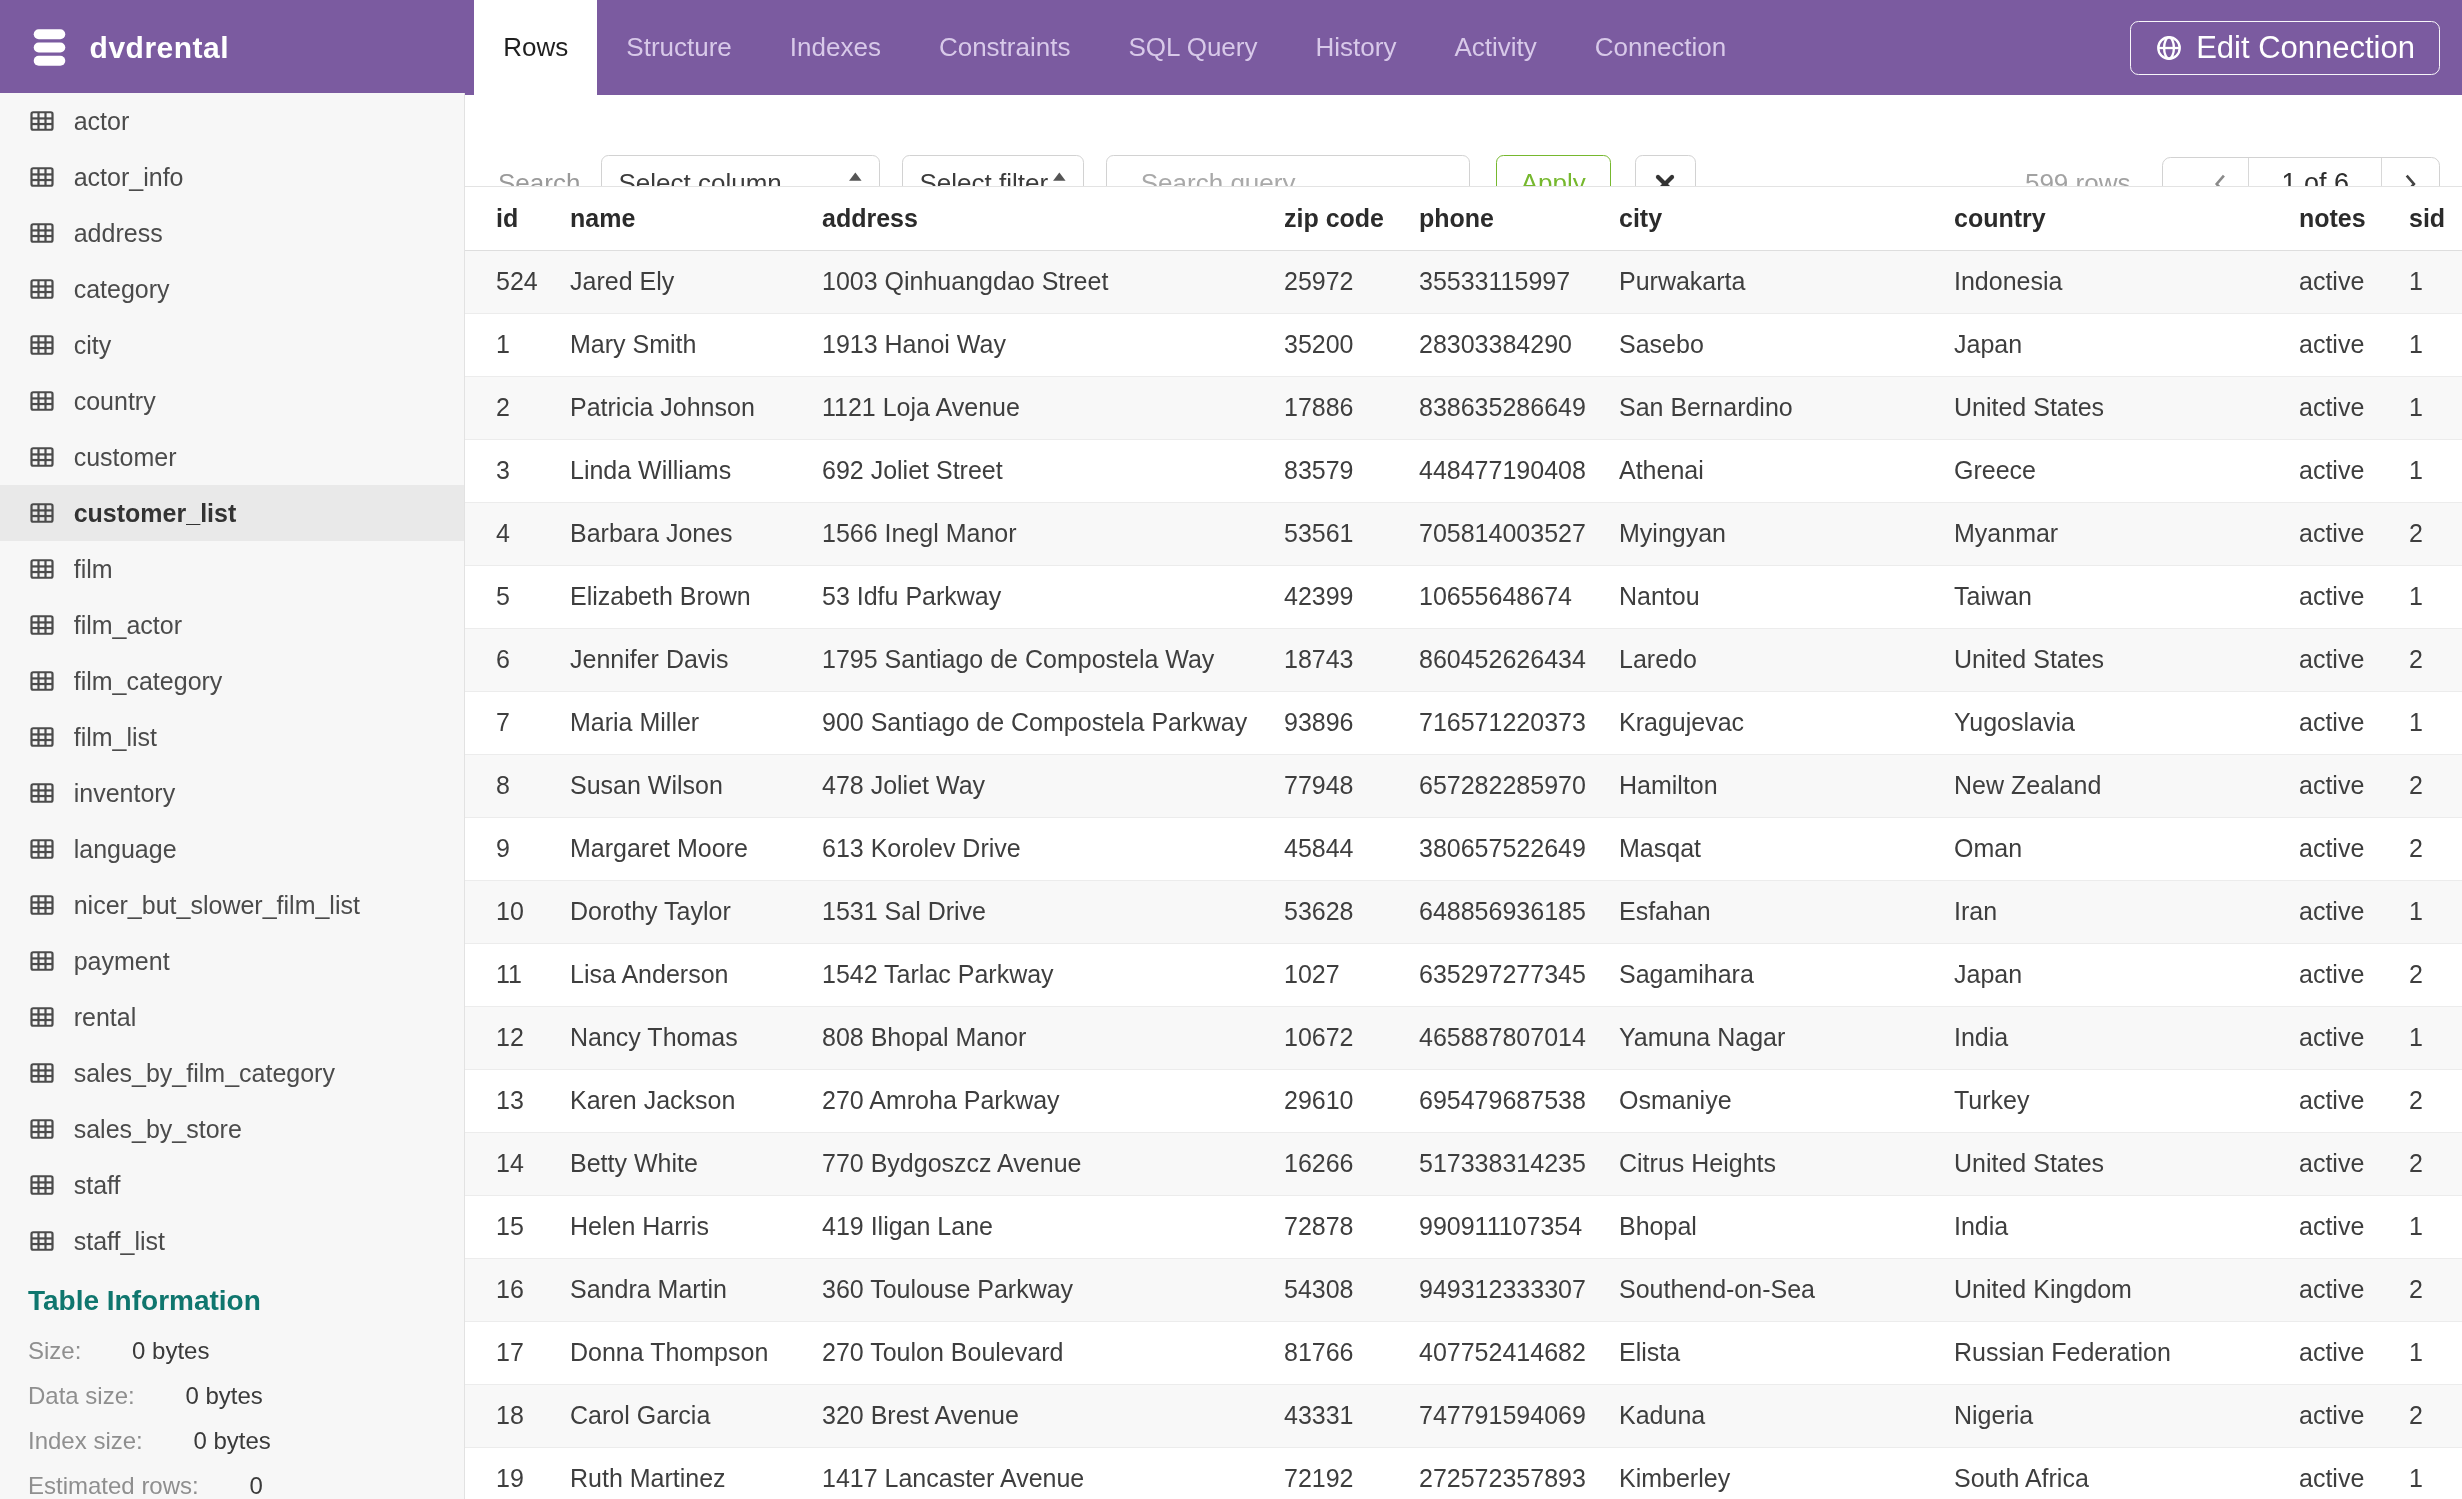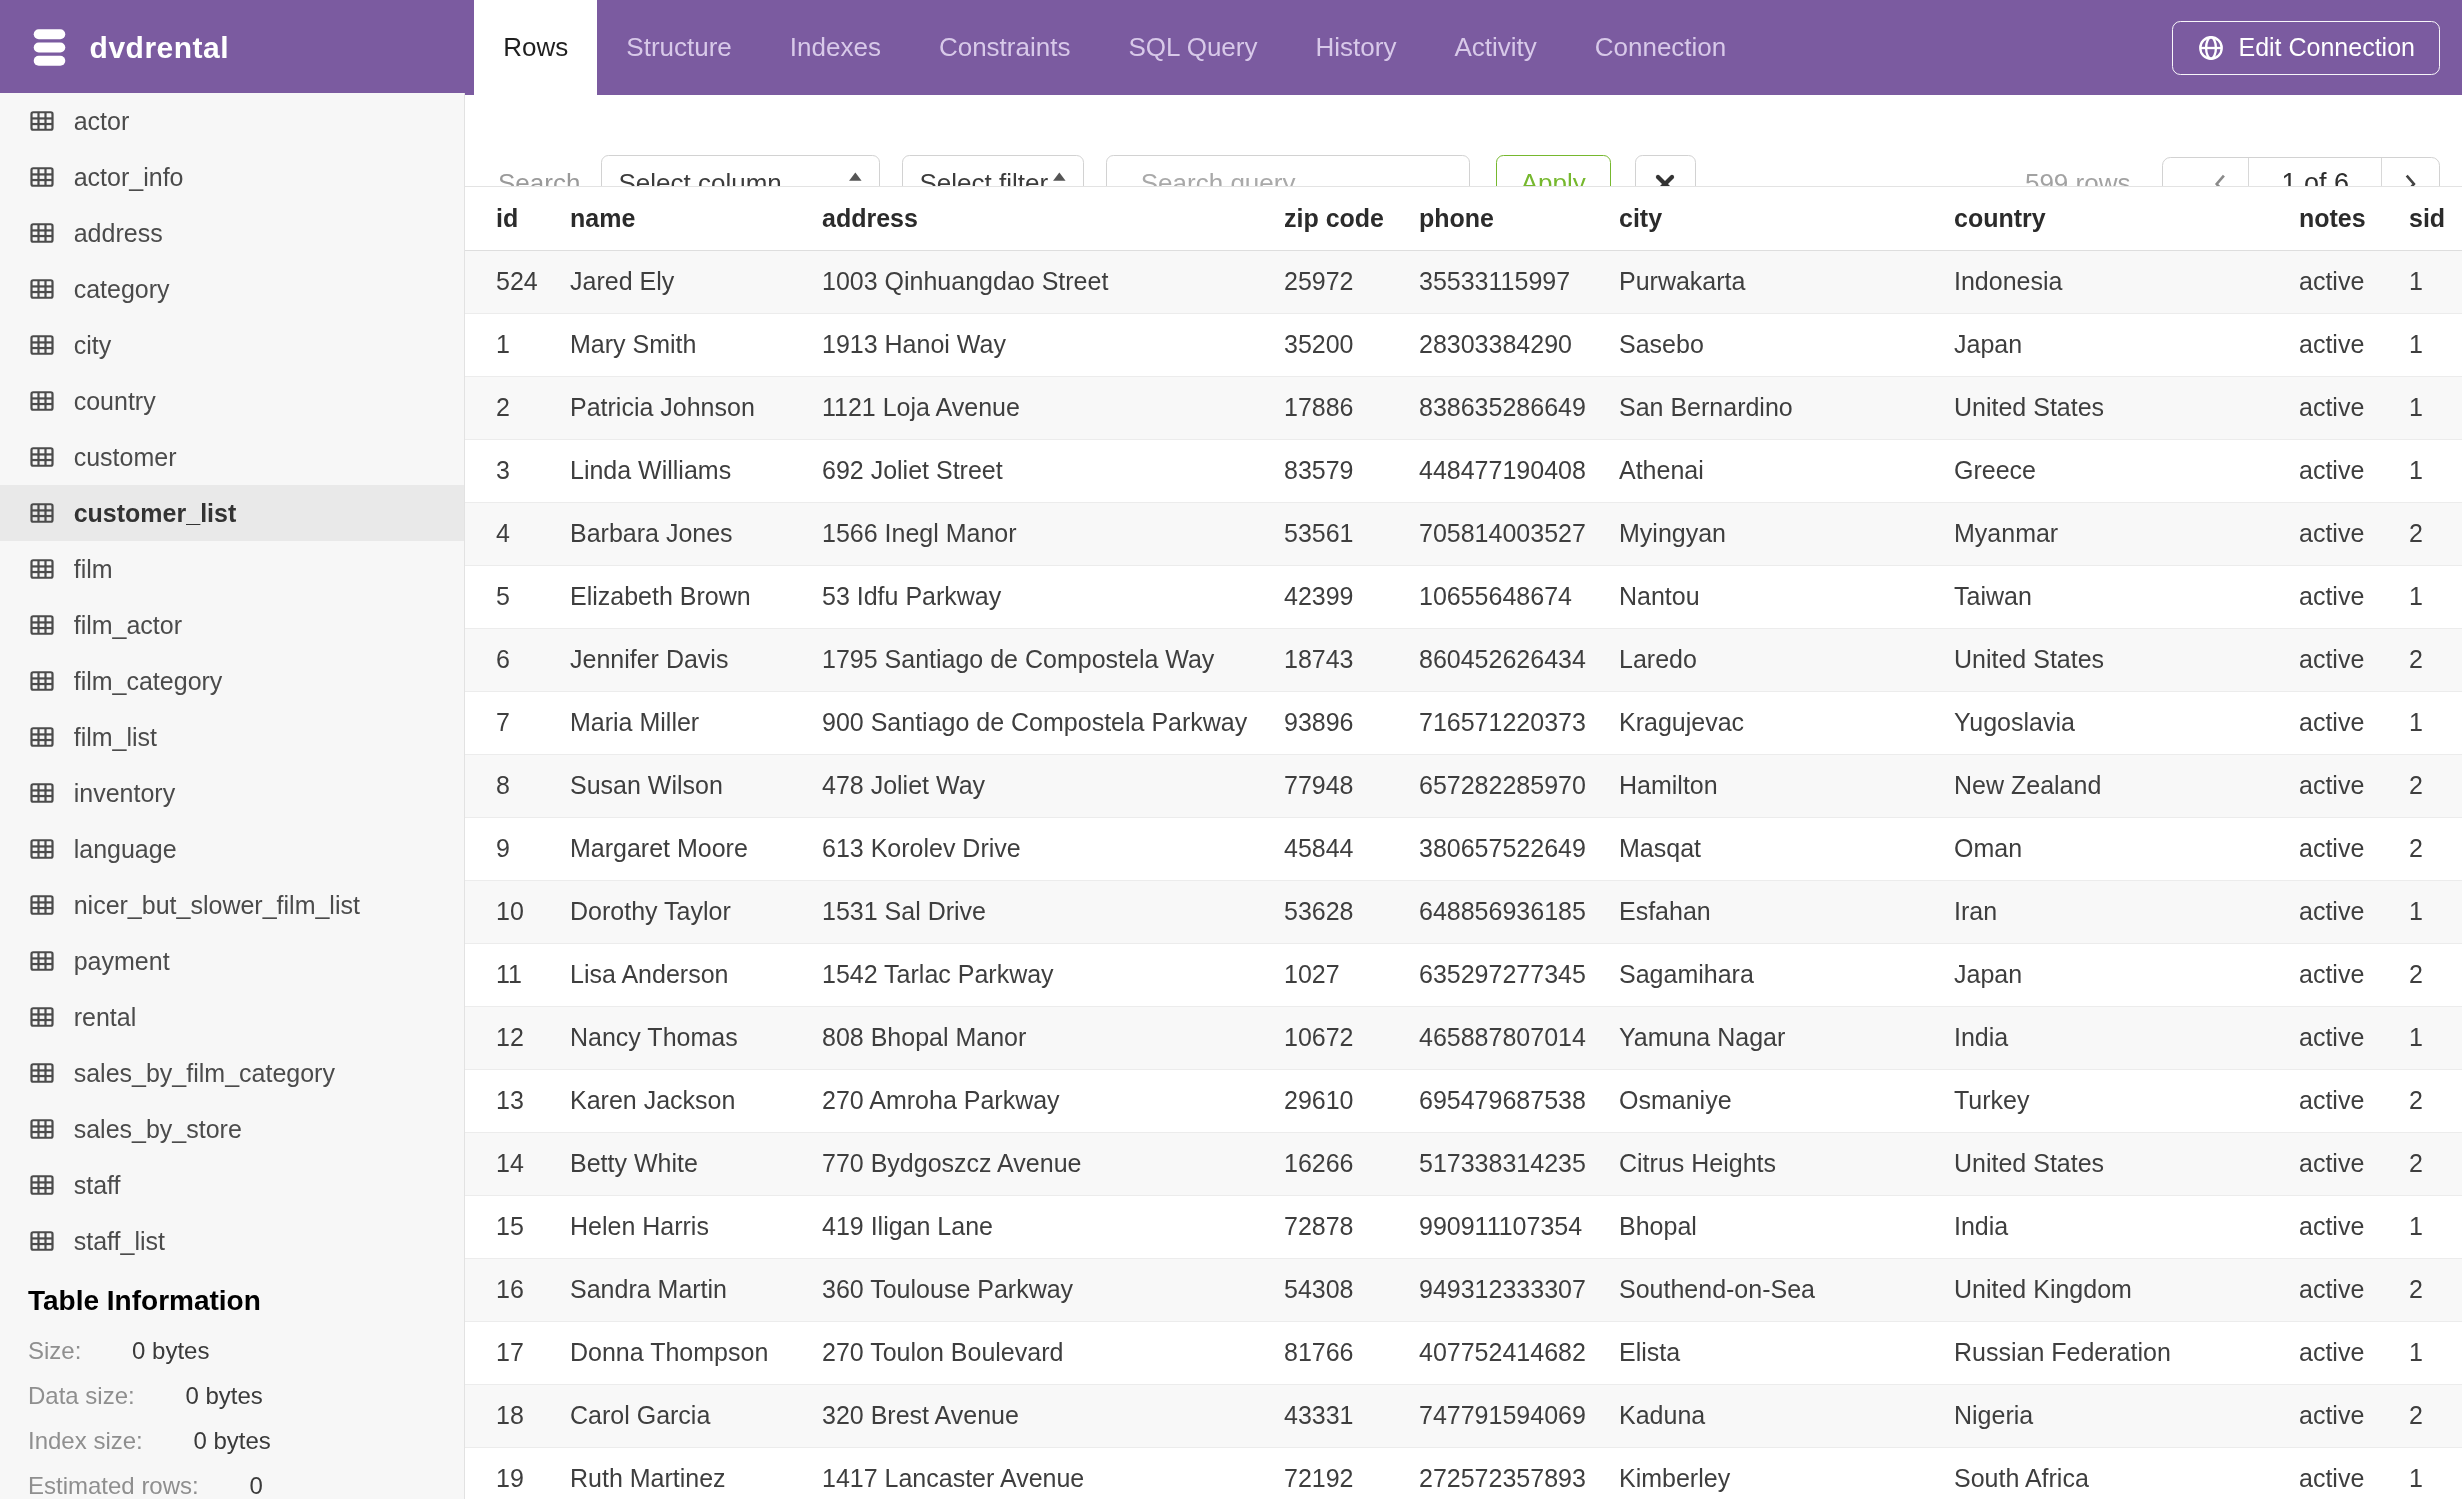--- a/index.html
+++ b/index.html
@@ -13,32 +13,32 @@
   .logo { width:465px; display:flex; align-items:center; padding-left:28px; gap:18.6px; flex:0 0 auto; }
   .logo svg { width:43px; height:43px; }
   .logo-title { color:#fff; font-size:30px; font-weight:bold; letter-spacing:0.5px; }
   .tabs { display:flex; align-items:stretch; margin-left:9.3px; }
   .tab { display:flex; align-items:center; padding:0 29px; font-size:26px;
          color:#d8c9e9; cursor:default; white-space:nowrap; }
   .tab.active { background:#fff; color:#1f1f1f; }
   .edit-btn { margin-left:auto; align-self:center; margin-right:22px;
               display:flex; align-items:center; gap:13px; height:54px; padding:0 24px;
               border:1.9px solid rgba(255,255,255,.95); border-radius:8.4px;
-              color:#fff; font-size:25px; background:transparent; white-space:nowrap; }
+              color:#fff; font-size:31px; background:transparent; white-space:nowrap; }
   .edit-btn svg { width:28px; height:28px; }
 
   
   .sidebar { position:absolute; top:93px; left:0; width:465px; bottom:0;
              background:#f7f7f7; border-right:0.9px solid #e2e2e2; }
   .tbl-item { height:56px; display:flex; align-items:center; padding-left:28px; gap:17.7px;
               font-size:25px; color:#4b4b4b; cursor:default; }
   .tbl-item svg { width:28px; height:28px; flex:0 0 auto; }
   .tbl-item.selected { background:#e9e9e9; font-weight:bold; color:#333; }
   .info-heading { margin:11px 0 0 28px; height:41px; display:flex; align-items:center;
-                  font-size:28px; font-weight:bold; color:#000000; }
+                  font-size:28px; font-weight:bold; color:#0f766e; }
   .info-list { margin-top:7.4px; }
   .info-line { height:45px; display:flex; align-items:center; padding-left:28px;
                font-size:24px; color:#8f8f8f; white-space:pre;gap:44px; }
   .info-line .val { color:#3a3a3a; }
 
   
   .toolbar { position:absolute; top:93px; left:465px; right:0; height:93px; background:#fff;
              display:flex; align-items:center; padding-left:33px;margin-top:44px; }
   .search-label { font-size:26px; color:#9a9a9a; margin-right:20.4px; }
   .sel { height:58px; border:1.9px solid #d2d2d2; border-radius:7.4px; background:#fff;

